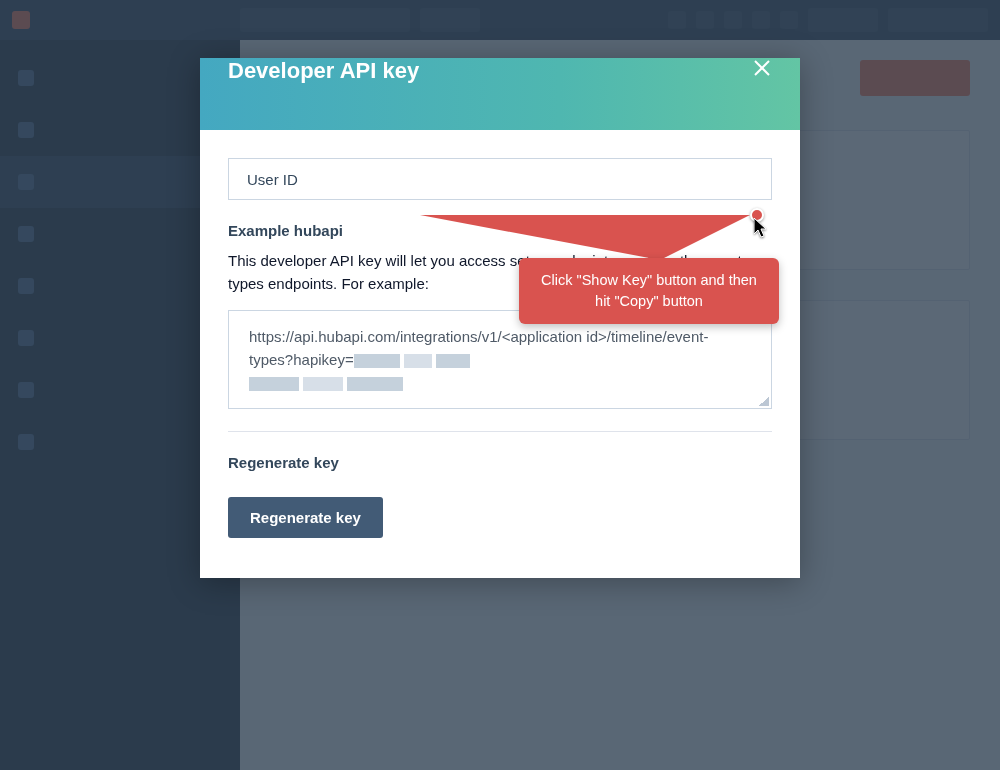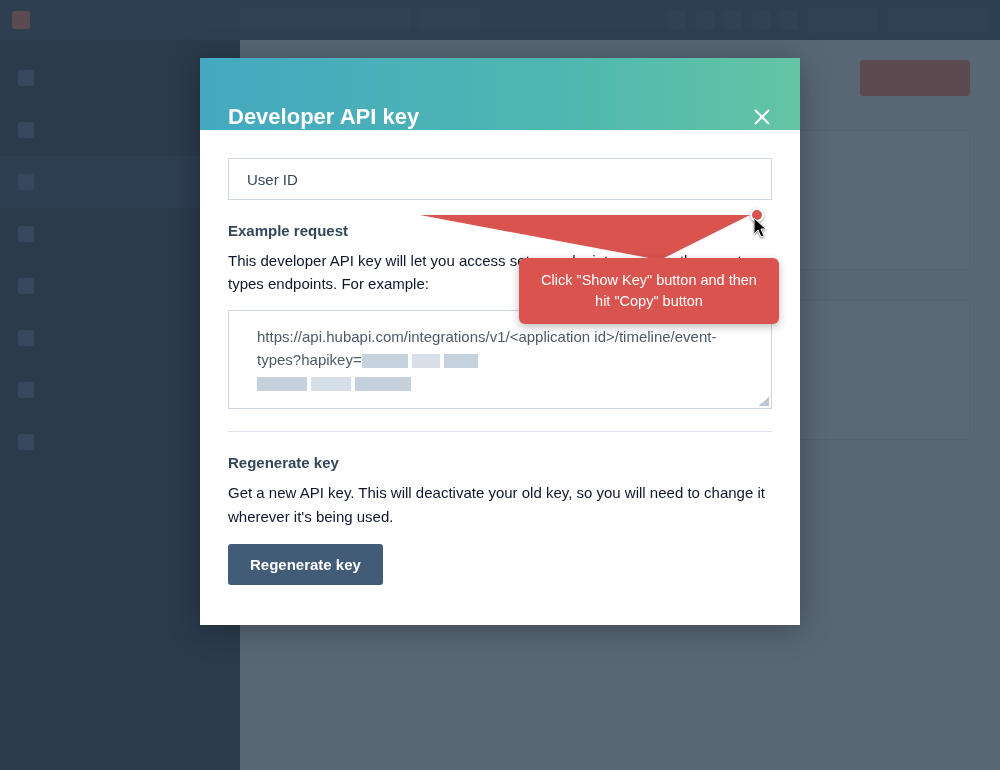--- a/index.html
+++ b/index.html
@@ -19,38 +19,38 @@
   .bg-side-item.active { background: #33475b; }
   .bg-main { position: absolute; left: 240px; top: 40px; right: 0; bottom: 0; background: #f5f8fa; padding: 30px; }
   .bg-card { background: #fff; border: 1px solid #dfe3eb; height: 140px; margin-bottom: 30px; border-radius: 2px; }
   .bg-cta { position: absolute; right: 30px; top: 20px; width: 110px; height: 36px; background: #ff7a59; border-radius: 3px; }
 
   
   .overlay { position: absolute; inset: 0; background: rgba(45,62,80,0.78); }
 
   
   .modal { position: absolute; left: 200px; top: 58px; width: 600px; background: #fff; box-shadow: 0 4px 30px rgba(0,0,0,0.3); }
-  .modal-header { height: 72px; background: linear-gradient(90deg, #44a8c1 0%, #4fb7b0 60%, #63c5a4 100%); display: flex; align-items: flex-end; padding: 0 28px; justify-content: space-between; }
+  .modal-header { height: 72px; background: linear-gradient(90deg, #44a8c1 0%, #4fb7b0 60%, #63c5a4 100%); display: flex; align-items: flex-start; padding: 0 28px; justify-content: space-between; }
   .modal-title { color: #fff; font-size: 22px; font-weight: 600; }
   .modal-close { color: #fff; font-size: 20px; cursor: pointer; background: none; border: none; line-height: 1; }
   .modal-close svg { width: 20px; height: 20px; stroke: #fff; stroke-width: 2; }
 
   .modal-body { padding: 28px 28px 40px; color: #33475b; }
   .section-label { font-weight: 600; font-size: 15px; color: #33475b; margin-bottom: 10px; }
   .field-group { margin-bottom: 22px; }
 
   .apikey-row { display: flex; border: 3px solid #dd4b39; border-radius: 2px; height: 42px; overflow: hidden; }
   .apikey-input { flex: 1; background: #f5f8fa; border: none; padding: 0 12px; font-size: 14px; display: flex; align-items: center; gap: 4px; }
   .apikey-input .blur { height: 16px; background: #c5d1dc; display: inline-block; }
   .copy-btn { width: 78px; background: #fff; border: none; border-left: 1px solid #cbd6e2; font-size: 15px; font-weight: 600; color: #33475b; cursor: pointer; }
 
   .userid-box { border: 1px solid #cbd6e2; height: 42px; display: flex; align-items: center; padding: 8px 18px; font-size: 15px; color: #33475b; }
 
   .desc { font-size: 15px; color: #0f172a; line-height: 1.55; }
-  .example-box { margin-top: 14px; border: 1px solid #cbd6e2; padding: 14px 28px; font-size: 15px; color: #4f5a67; line-height: 1.55; position: relative; resize: none; min-height: 88px; }
+  .example-box { margin-top: 14px; border: 1px solid #cbd6e2; padding: 14px 20px; font-size: 15px; color: #4f5a67; line-height: 1.55; position: relative; resize: none; min-height: 88px; }
   .example-box .blur { display: inline-block; height: 14px; background: #c5d1dc; vertical-align: middle; }
   .example-box::after { content: ""; position: absolute; right: 2px; bottom: 2px; width: 10px; height: 10px; background: linear-gradient(135deg, transparent 50%, #bcc7d4 50%); }
 
   hr.sep { border: none; border-top: 1px solid #dfe3eb; margin: 22px 0; }
 
   .regen-btn { background: #425b76; color: #fff; border: none; padding: 12px 22px; font-size: 15px; font-weight: 600; border-radius: 3px; cursor: pointer; margin-top: 16px; }
 
   
   .callout { position: absolute; left: 519px; top: 258px; width: 260px; background: #d9534f; color: #fff; padding: 12px 16px; border-radius: 6px; font-size: 14.5px; line-height: 1.45; text-align: center; box-shadow: 0 3px 8px rgba(0,0,0,0.25); }
   .callout-dot { position: absolute; left: 750px; top: 208px; width: 14px; height: 14px; background: #d9534f; border-radius: 50%; border: 2px solid #fff; box-shadow: 0 1px 3px rgba(0,0,0,0.4); }
@@ -128,37 +128,36 @@
   <div class="modal-body">
 
 
     <div class="field-group">
       <div class="userid-box">
         <span>User ID</span>
       </div>
     </div>
 
     <div class="field-group">
-      <div class="section-label">Example request</div>
+      <div class="section-label">Example hubapi</div>
       <div class="desc">This developer API key will let you access setup endpoints, such as the event types endpoints. For example:</div>
       <div class="example-box">
         <span>https://api.hubapi.com/integrations/v1/&lt;application id&gt;/timeline/event-types?hapikey=</span><span class="blur" style="width:46px"></span>
         <span class="blur" style="width:28px;background:#d7dfe8"></span>
         <span class="blur" style="width:34px"></span><br>
         <span class="blur" style="width:50px"></span>
         <span class="blur" style="width:40px;background:#d7dfe8"></span>
         <span class="blur" style="width:56px"></span>
       </div>
     </div>
 
     <hr class="sep">
 
     <div class="field-group" style="margin-bottom:0">
       <div class="section-label">Regenerate key</div>
-      <div class="desc">Get a new API key. This will deactivate your old key, so you will need to change it wherever it's being used.</div>
       <button class="regen-btn">Regenerate key</button>
     </div>
 
   </div>
 </div>
 
 <div class="callout-line" style="left:420px; top:215px;">
   <svg width="340" height="60">
     <polygon points="0,0 330,0 240,45" fill="#d9534f"></polygon>
   </svg>

